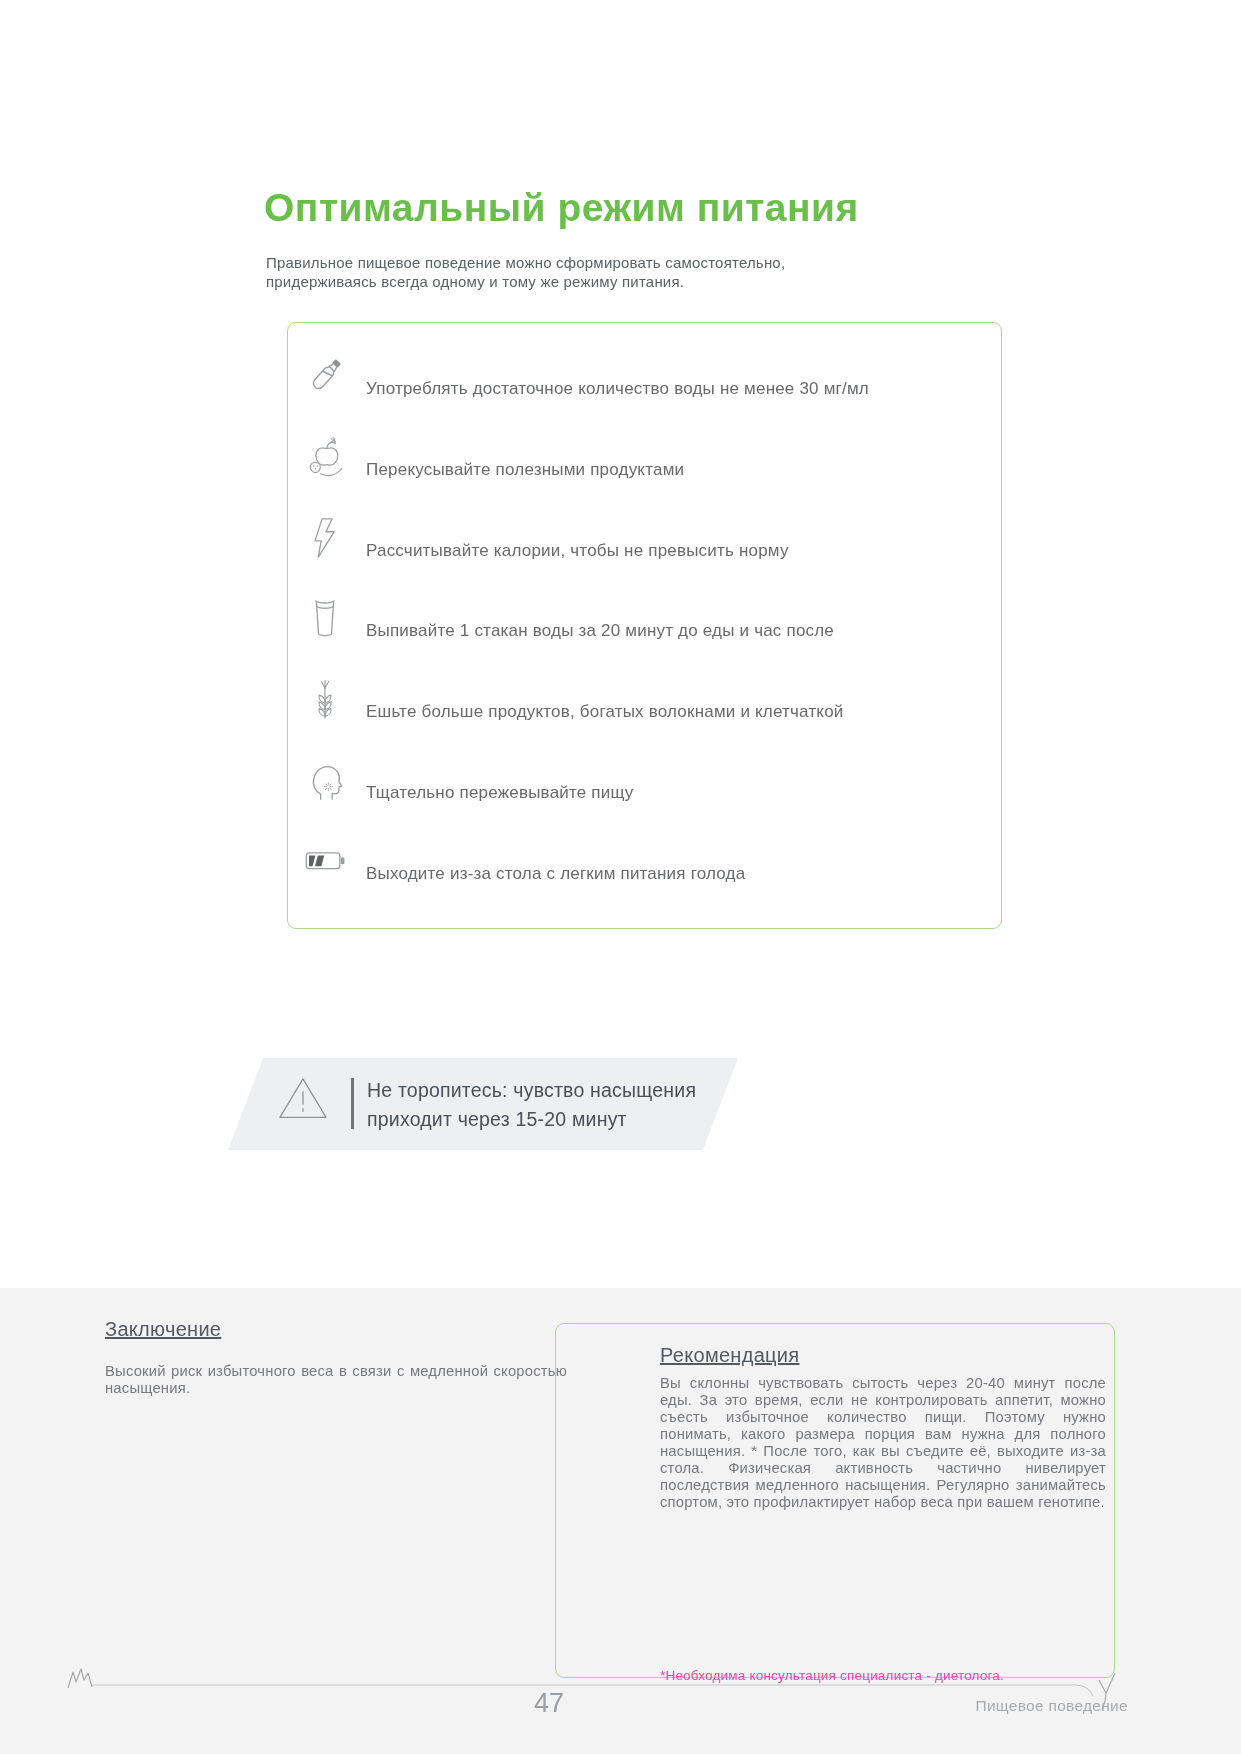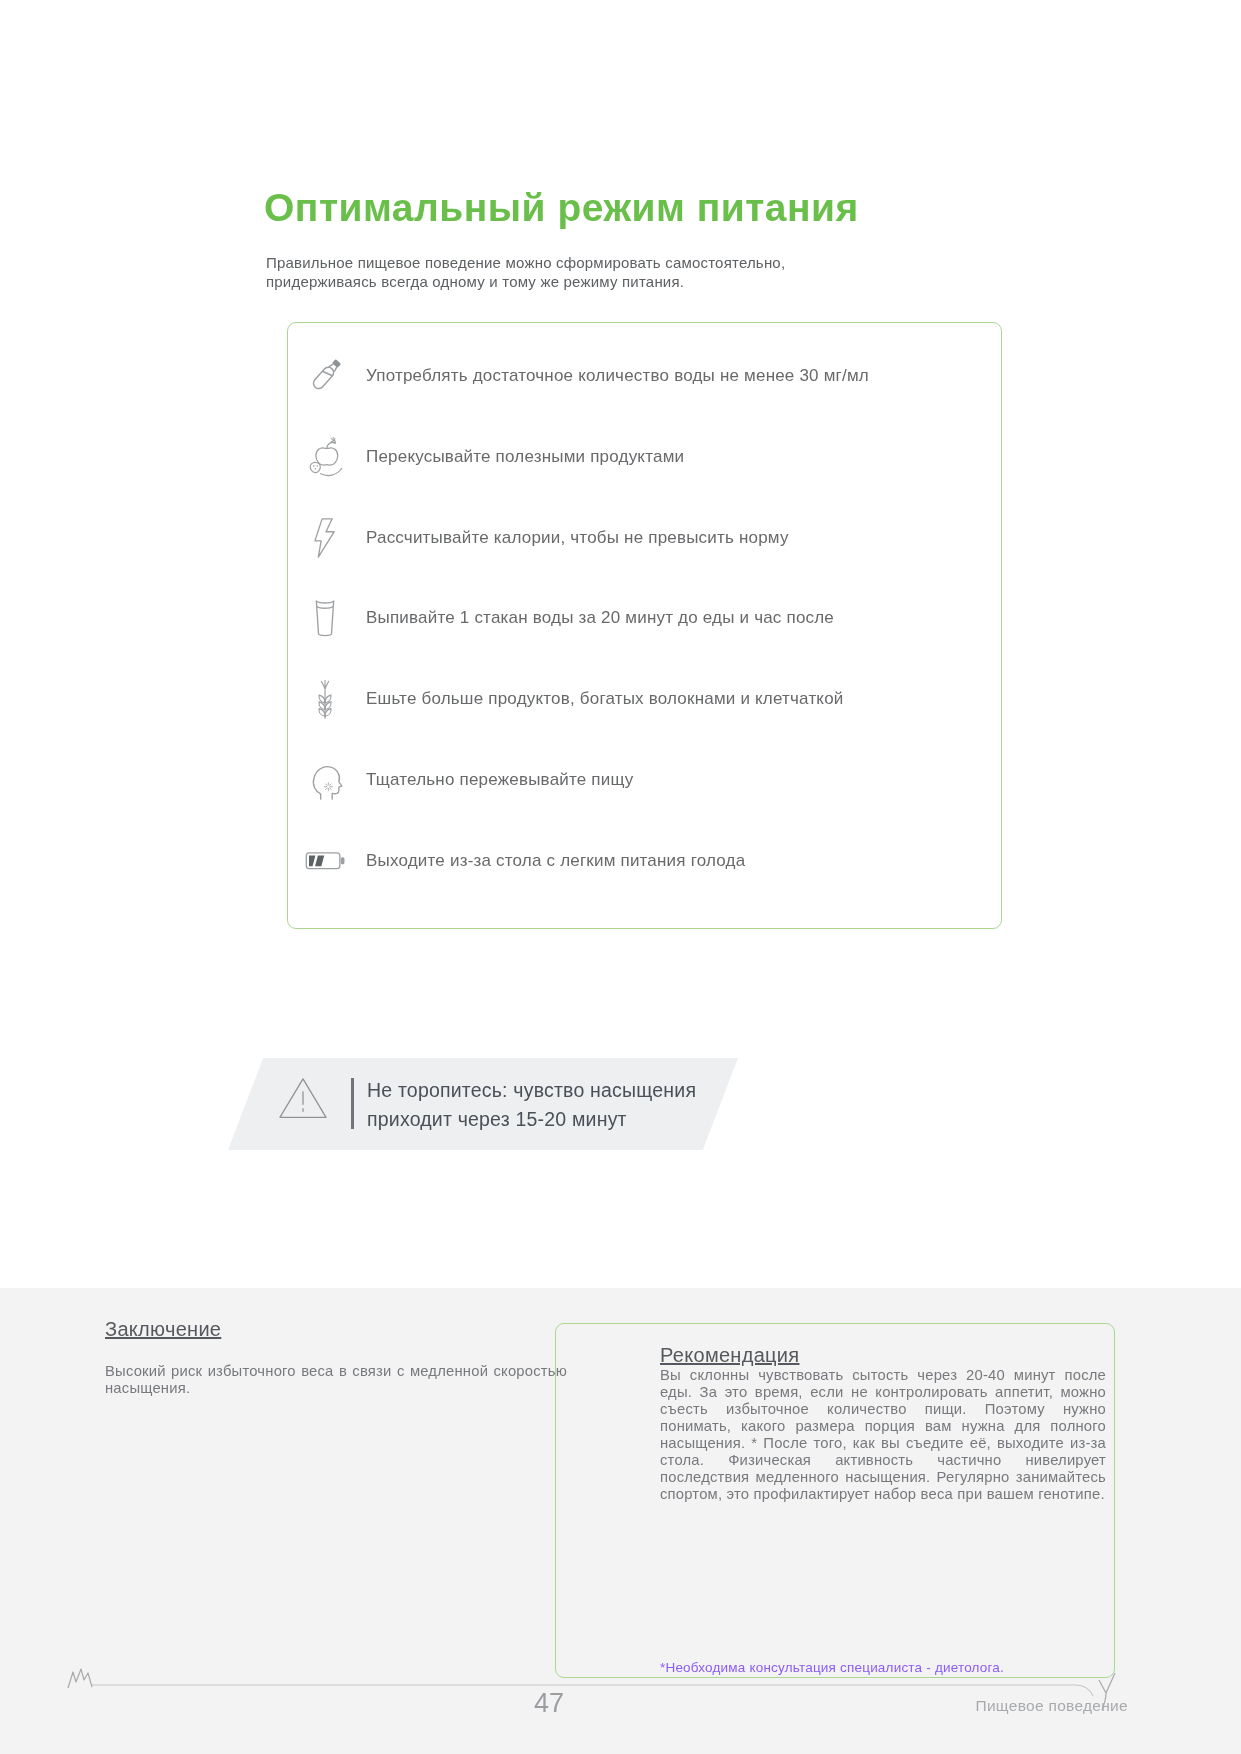--- a/index.html
+++ b/index.html
@@ -27,21 +27,21 @@
   }
   .page-subtitle{
     left:266px;top:253px;font-size:15px;line-height:19px;color:#5d6063;letter-spacing:.2px;
   }
   .tips-box{
     left:287px;top:322px;width:715px;height:607px;box-sizing:border-box;
     border:1px solid var(--box-border-green);border-radius:9px;background:#fff;
     display:flex;flex-direction:column;justify-content:space-between;
     padding:30px 24px 44px 14px;
   }
-  .tip-row{display:flex;align-items:center;}
+  .tip-row{display:flex;align-items:flex-end;}
   .tip-icon{width:46px;height:46px;flex:0 0 46px;color:var(--icon-gray);}
   .tip-icon svg{width:46px;height:46px;display:block;}
   .tip-text{margin-left:18px;font-size:17px;color:var(--list-text);letter-spacing:.2px;}
   .warning{
     left:228px;top:1058px;width:510px;height:92px;background:var(--warning-bg);
     -webkit-clip-path:polygon(6.9% 0,100% 0,93.1% 100%,0 100%);
     clip-path:polygon(6.9% 0,100% 0,93.1% 100%,0 100%);
   }
   .warning-triangle{left:278px;top:1076px;width:50px;height:48px;color:#8e9296;}
   .warning-divider{left:351px;top:1078px;width:3px;height:51px;background:#70757c;}
@@ -49,23 +49,23 @@
   .band{left:0;top:1288px;width:1241px;height:466px;background:var(--band-gray);}
   .conclusion{left:105px;top:1318px;width:462px;}
   .section-heading{font-size:20px;color:var(--text-dark);letter-spacing:.3px;text-decoration:underline;}
   .conclusion-body{margin-top:22px;font-size:14.8px;line-height:17px;color:var(--text-body);
     text-align:justify;letter-spacing:.2px;}
   .recommendation{
     left:555px;top:1323px;width:560px;height:355px;box-sizing:border-box;
     border:1px solid var(--box-border-green);border-radius:9px;
   }
   .recommendation-inner{position:absolute;left:104px;top:20px;width:446px;}
-  .recommendation-body{font-size:14.8px;line-height:17px;color:var(--text-body);
+  .recommendation-body{margin-top:8px;font-size:14.8px;line-height:17px;color:var(--text-body);
     text-align:justify;letter-spacing:.2px;}
-  .recommendation-footnote{position:absolute;left:104px;top:336px;font-size:13.5px;color:#8b5cf6;letter-spacing:.2px;}
+  .recommendation-footnote{position:absolute;left:104px;top:344px;font-size:13.5px;color:#ec4899;letter-spacing:.2px;}
   .footer-art{left:58px;top:1662px;width:1064px;height:56px;}
   .page-number{left:492px;top:1688px;width:72px;text-align:right;font-size:27px;color:#9b9ea1;}
   .footer-section{left:950px;top:1697px;width:178px;text-align:right;font-size:15.5px;color:var(--footer-gray);letter-spacing:.3px;}
 </style>
 </head>
 <body>
 
 <div class="page">
 
   <div class="abs page-title">Оптимальный режим питания</div>

